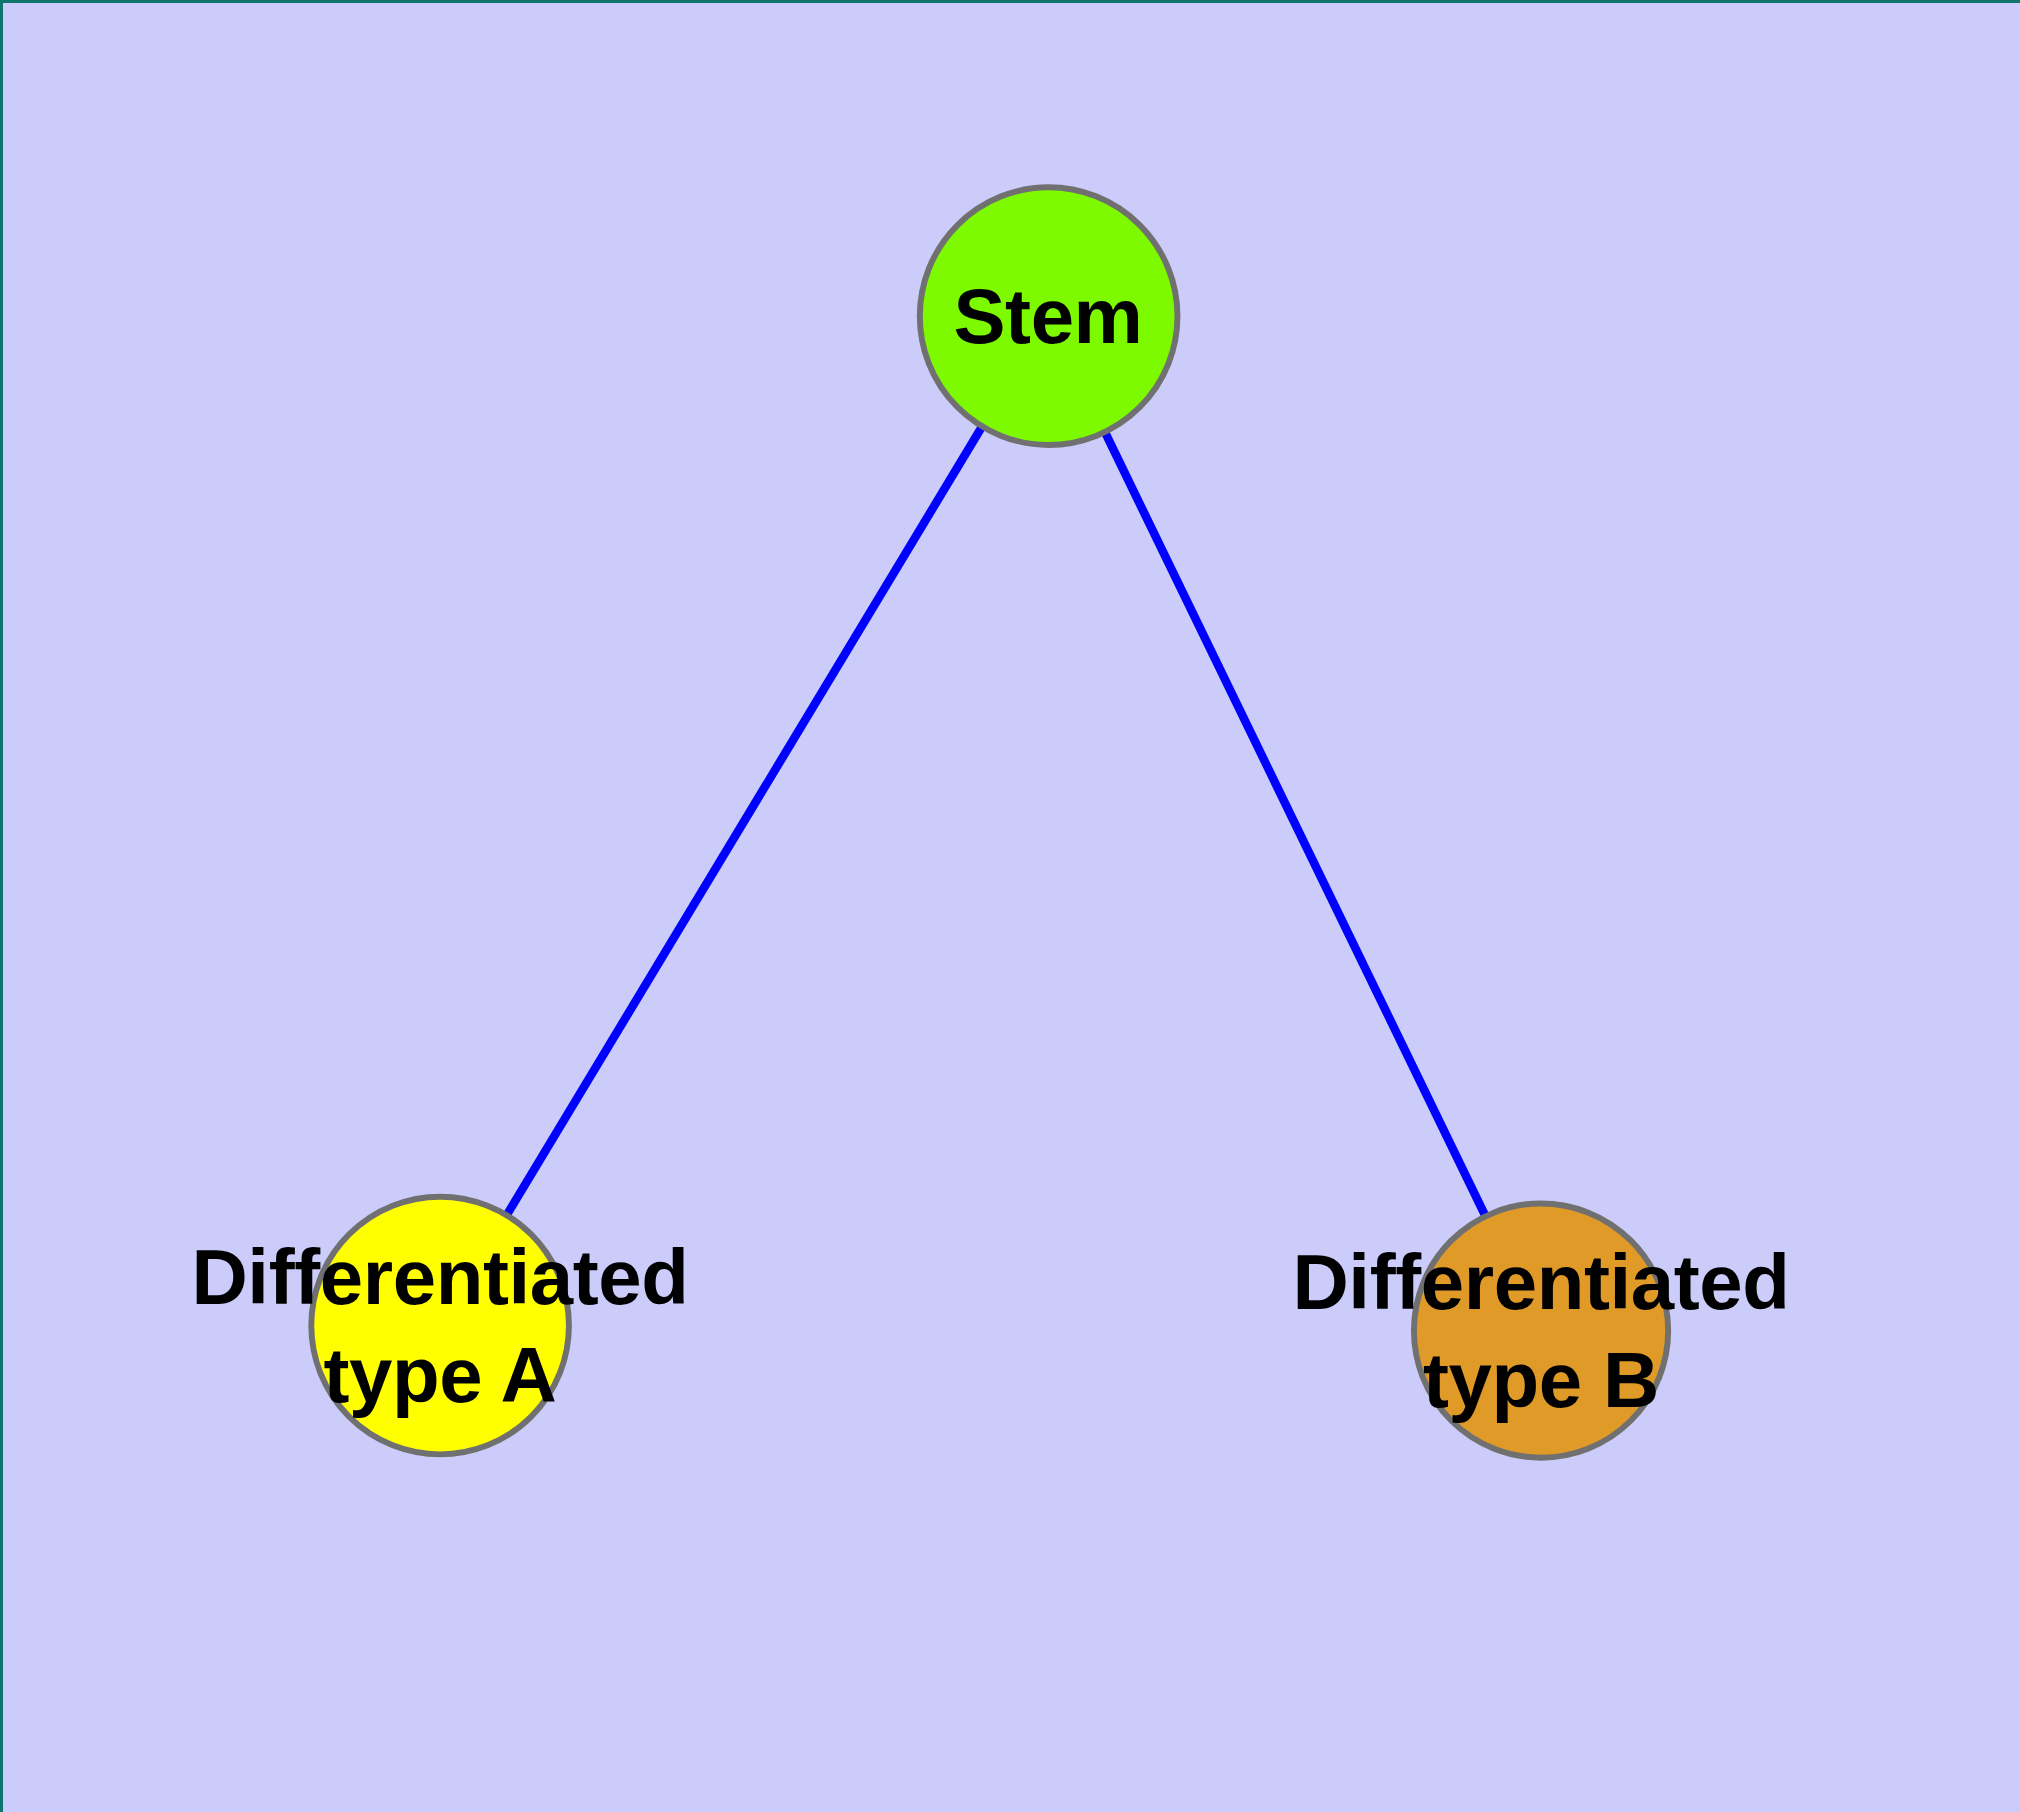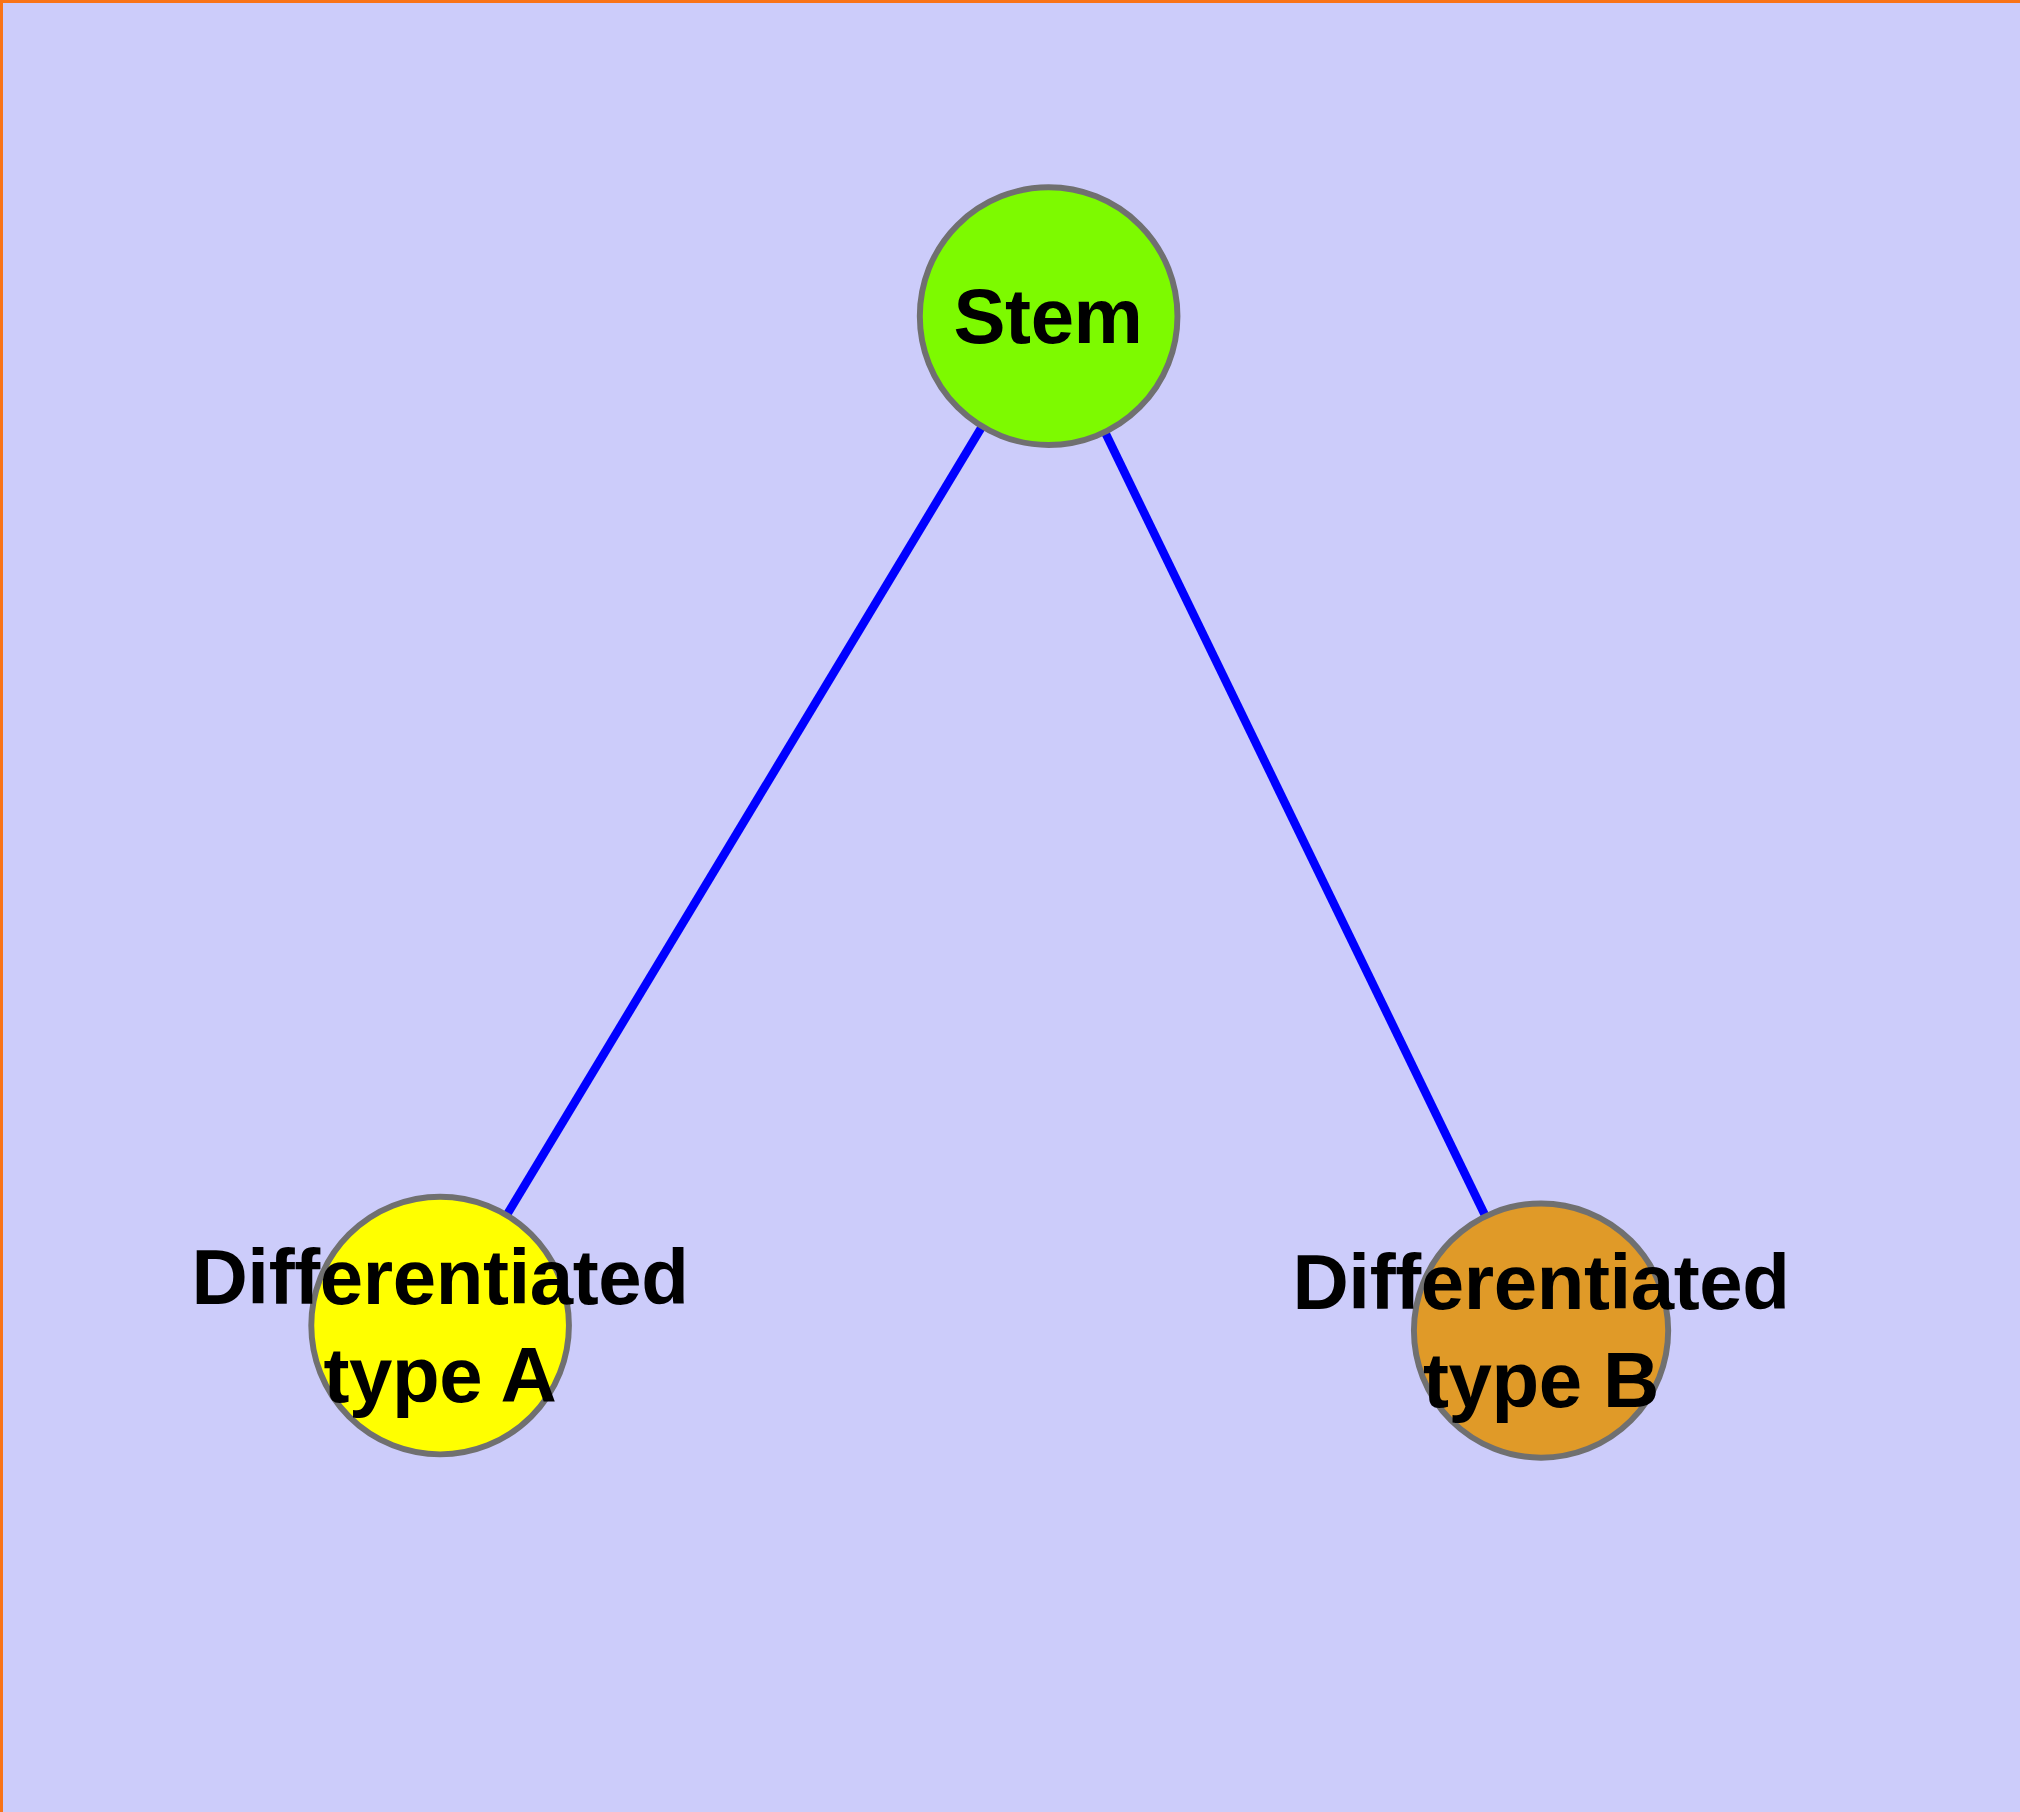--- a/index.html
+++ b/index.html
@@ -5,21 +5,21 @@
 <style>
   html, body {
     margin: 0;
     padding: 0;
     background: #ffffff;
   }
   #canvas {
     position: relative;
     width: 2021px;
     height: 1812px;
-    background: #f97316;
+    background: #0f766e;
     overflow: hidden;
     font-family: "Liberation Sans", "DejaVu Sans", sans-serif;
   }
   #plot-background {
     position: absolute;
     left: 2.5px;
     top: 2.5px;
     width: 2018px;
     height: 1810px;
     background: #ccccfa;

